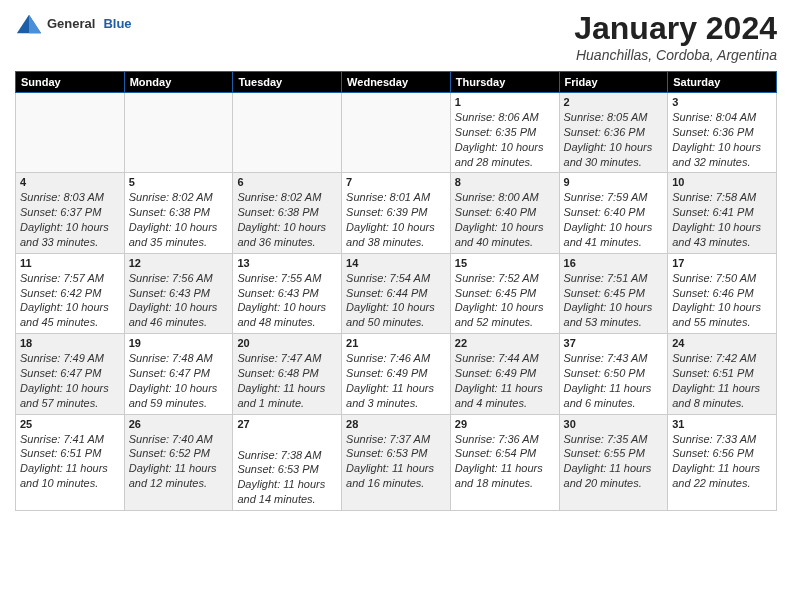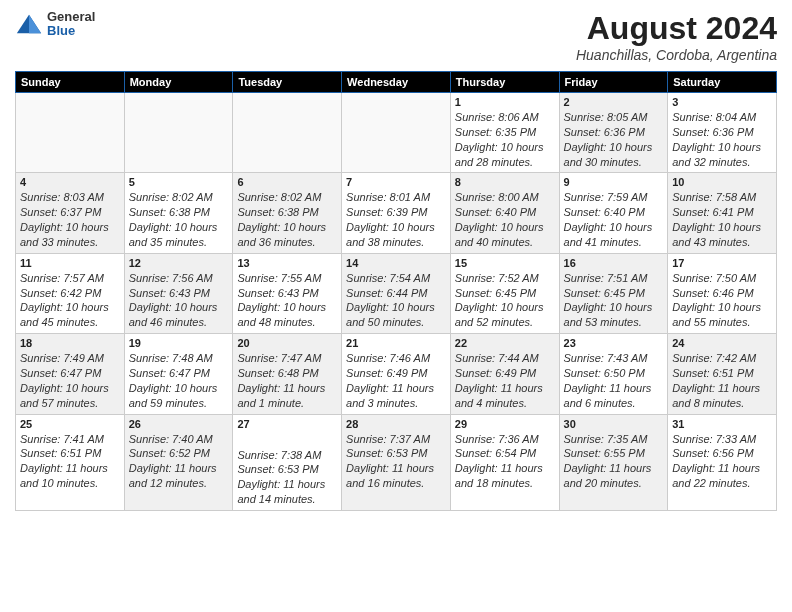--- a/index.html
+++ b/index.html
@@ -21,32 +21,33 @@
       align-items: flex-start;
       margin-bottom: 8px;
     }
     .logo {
       display: flex;
       align-items: center;
       gap: 4px;
     }
     .logo-text {
       display: flex;
-      flex-direction: column;
+      flex-direction: row;
       line-height: 1.1;
     }
     .logo-general {
       font-size: 13px;
       font-weight: bold;
       color: #333;
     }
     .logo-blue {
       font-size: 13px;
       font-weight: bold;
       color: #1a5fa8;
+      padding-left: 8px;
     }
     .logo-icon {
       width: 28px;
       height: 28px;
     }
     .title-section {
       text-align: right;
     }
     .title-section h1 {
       font-size: 32px;
@@ -111,21 +112,21 @@
       <svg class="logo-icon" viewBox="0 0 30 30" xmlns="http://www.w3.org/2000/svg">
         <polygon points="15,5 28,25 2,25" fill="#1a5fa8"></polygon>
         <polygon points="15,5 28,25 15,25" fill="#4a90d9"></polygon>
       </svg>
       <div class="logo-text">
         <span class="logo-general">General</span>
         <span class="logo-blue">Blue</span>
       </div>
     </div>
     <div class="title-section">
-      <h1>August 2024</h1>
+      <h1>January 2024</h1>
       <h2>Huanchillas, Cordoba, Argentina</h2>
     </div>
   </div>
 
   <table class="calendar">
     <thead>
       <tr>
         <th>Sunday</th>
         <th>Monday</th>
         <th>Tuesday</th>
@@ -295,21 +296,21 @@
 and 3 minutes.</div>
           </td>
           <td class="shaded">
             <span class="day-number">22</span>
             <div class="day-info" style="white-space: pre-line;">Sunrise: 7:44 AM
 Sunset: 6:49 PM
 Daylight: 11 hours
 and 4 minutes.</div>
           </td>
           <td>
-            <span class="day-number">23</span>
+            <span class="day-number">37</span>
             <div class="day-info" style="white-space: pre-line;">Sunrise: 7:43 AM
 Sunset: 6:50 PM
 Daylight: 11 hours
 and 6 minutes.</div>
           </td>
           <td class="shaded">
             <span class="day-number">24</span>
             <div class="day-info" style="white-space: pre-line;">Sunrise: 7:42 AM
 Sunset: 6:51 PM
 Daylight: 11 hours

